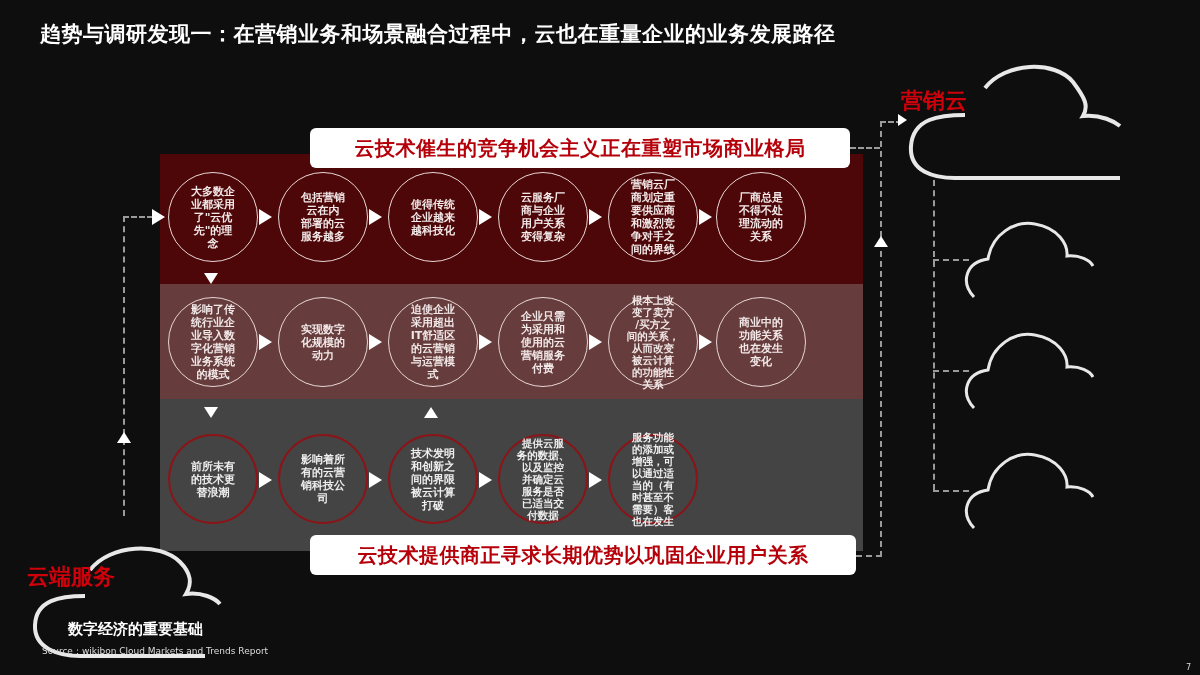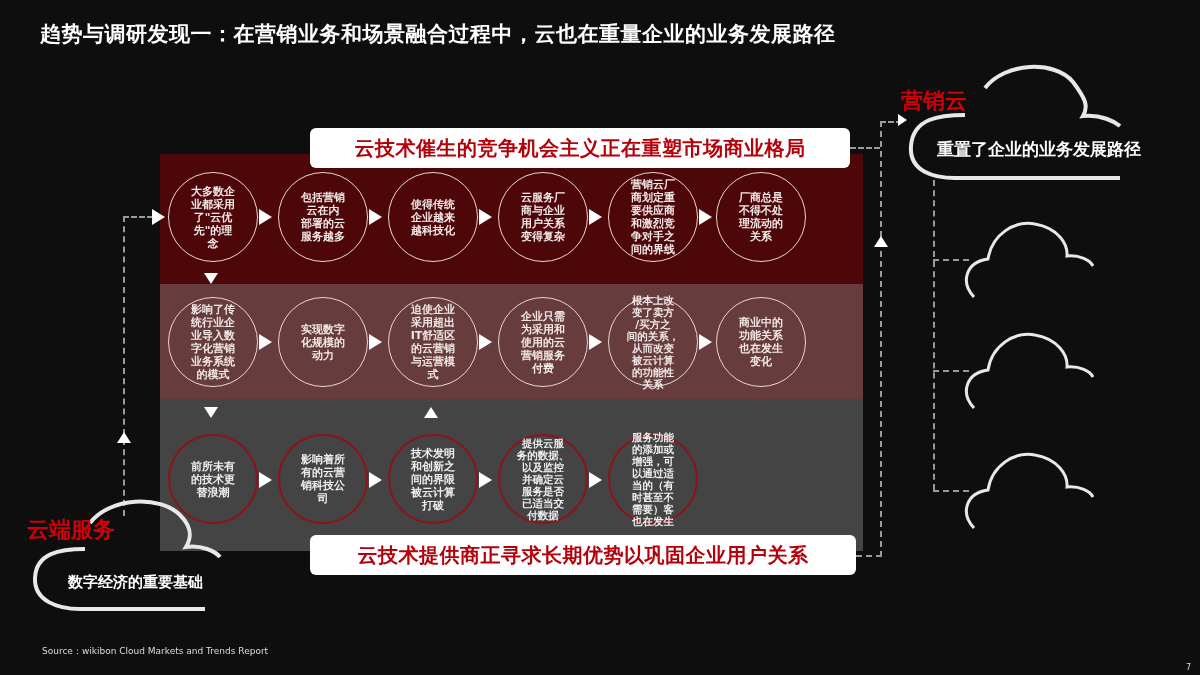--- a/index.html
+++ b/index.html
@@ -248,42 +248,41 @@
 <div class="dash-h" style="left:933px;top:259px;width:36px;"></div>
 <div class="dash-h" style="left:933px;top:370px;width:36px;"></div>
 <div class="dash-h" style="left:933px;top:490px;width:36px;"></div>
 
 <div class="cloud" style="left:905px;top:66px;width:270px;height:120px;">
   <svg width="270" height="120">
     <path d="M 60 49 C 35 49 8 52 6 80 C 4 106 30 112 50 112 L 215 112" fill="none" stroke="#e8e8e8" stroke-width="4"></path>
     <path d="M 80 22 C 100 -4 150 -6 168 16 C 180 32 184 40 178 50 C 196 48 210 56 215 60" fill="none" stroke="#e8e8e8" stroke-width="4"></path>
   </svg>
   <div class="cloud-label" style="left:-4px;top:20px;font-size:22px;">营销云</div>
-  <div class="cloud-text" style="left:32px;top:72px;font-size:17px;">重置了企业的业务发展路径</div>
 </div>
 
 <div class="cloud" style="left:960px;top:222px;width:220px;height:90px;">
   <svg width="220" height="90">
     <path d="M 14 75 C 0 60 6 40 28 37 C 32 12 55 -2 75 2 C 98 6 108 22 107 34 C 120 33 130 38 133 44" fill="none" stroke="#e8e8e8" stroke-width="3"></path>
   </svg>
 </div>
 
 <div class="cloud" style="left:960px;top:333px;width:220px;height:90px;">
   <svg width="220" height="90">
     <path d="M 14 75 C 0 60 6 40 28 37 C 32 12 55 -2 75 2 C 98 6 108 22 107 34 C 120 33 130 38 133 44" fill="none" stroke="#e8e8e8" stroke-width="3"></path>
   </svg>
 </div>
 
 <div class="cloud" style="left:960px;top:453px;width:220px;height:90px;">
   <svg width="220" height="90">
     <path d="M 14 75 C 0 60 6 40 28 37 C 32 12 55 -2 75 2 C 98 6 108 22 107 34 C 120 33 130 38 133 44" fill="none" stroke="#e8e8e8" stroke-width="3"></path>
   </svg>
 </div>
 
-<div class="cloud" style="left:30px;top:493px;width:240px;height:120px;">
+<div class="cloud" style="left:30px;top:540px;width:240px;height:120px;">
   <svg width="240" height="120">
     <path d="M 55 56 C 30 56 6 60 5 85 C 4 108 28 116 50 116 L 175 116" fill="none" stroke="#e8e8e8" stroke-width="4"></path>
     <path d="M 60 30 C 80 4 130 2 150 22 C 162 34 162 44 156 54 C 172 52 185 58 190 64" fill="none" stroke="#e8e8e8" stroke-width="4"></path>
   </svg>
   <div class="cloud-label" style="left:-3px;top:22px;font-size:22px;">云端服务</div>
   <div class="cloud-text" style="left:38px;top:80px;font-size:15px;">数字经济的重要基础</div>
 </div>
 
 <div class="source">Source：wikibon Cloud Markets and Trends Report</div>
 <div class="page-num">7</div>

